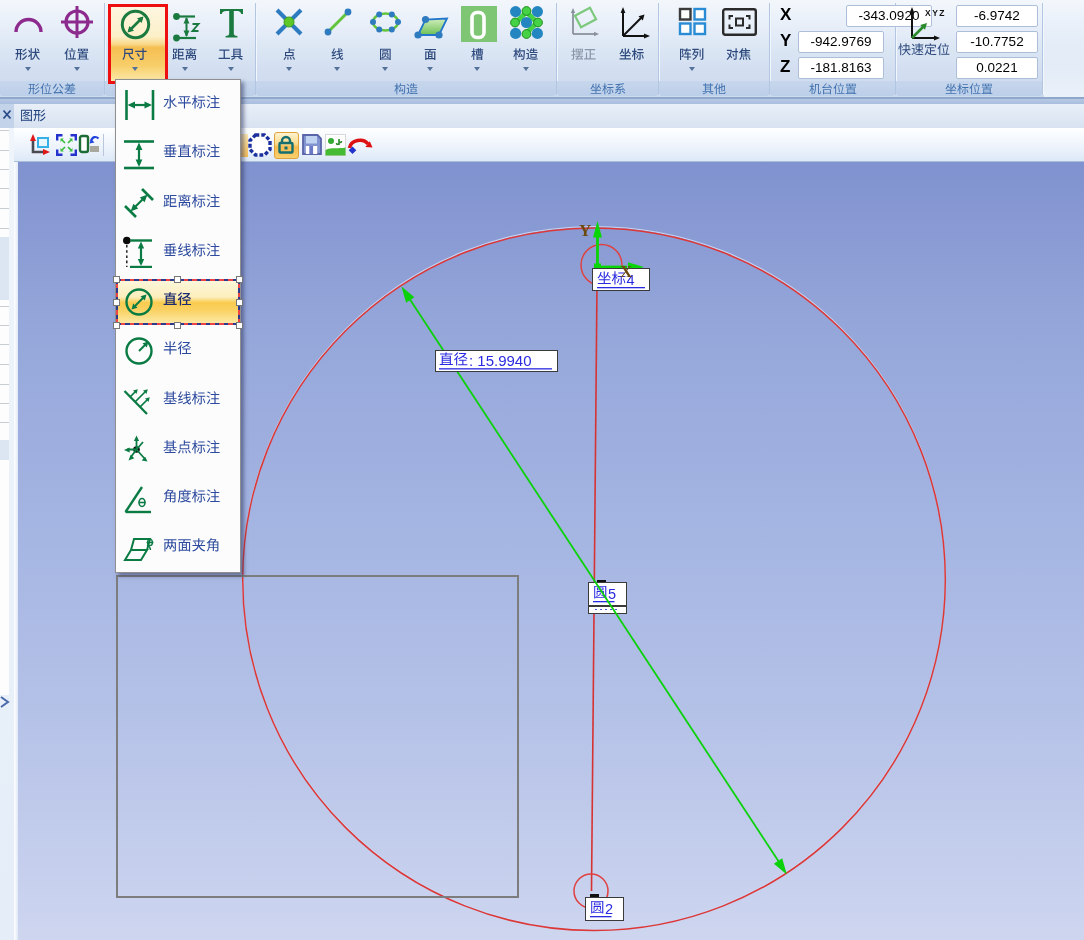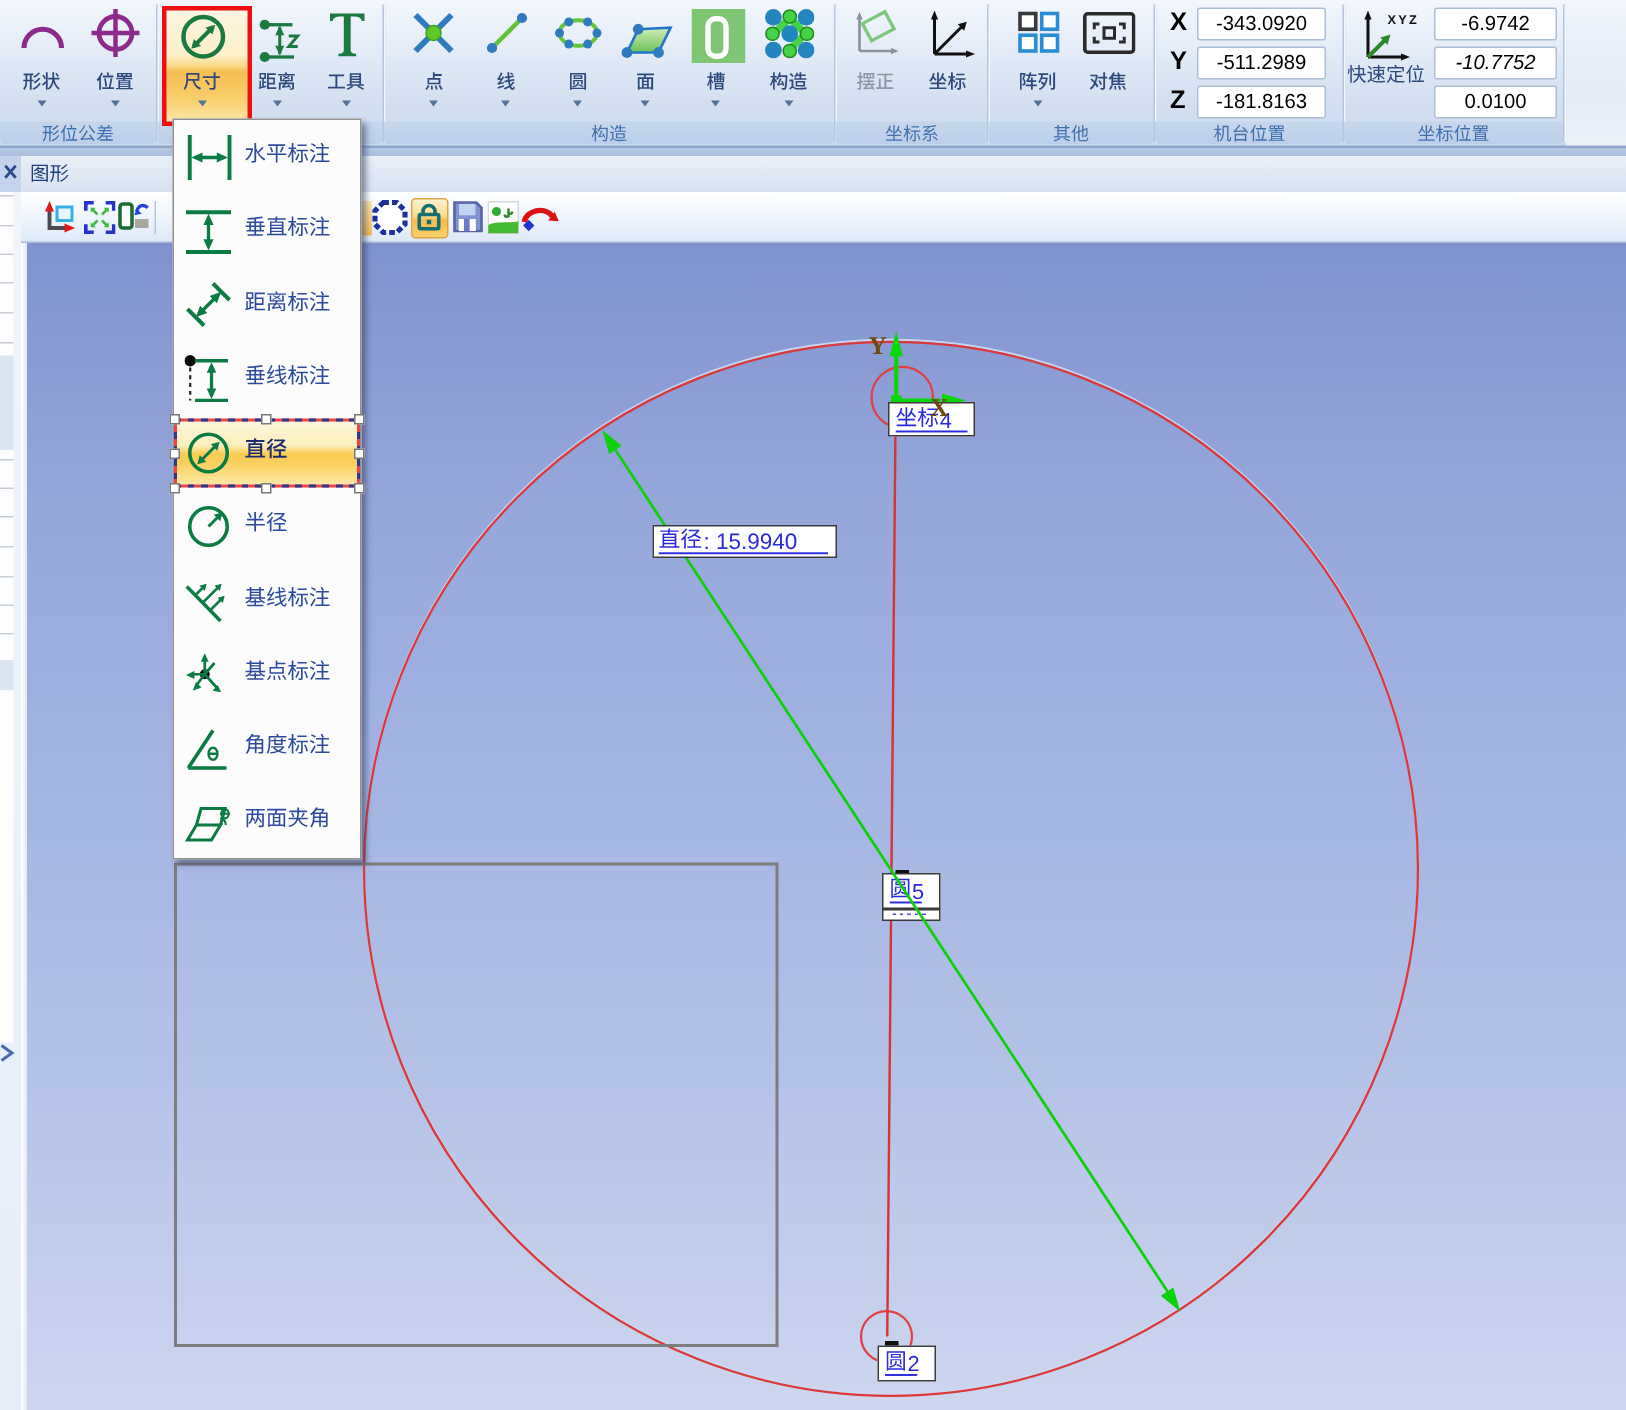--- a/index.html
+++ b/index.html
@@ -216,40 +216,40 @@
 <div class="dd" style="left:688.5px;top:67px;"></div>
 <svg class="abs" style="left:722px;top:8px" width="35" height="28" viewBox="0 0 35 28">
     <rect x="1.2" y="1.2" width="32.6" height="25.6" rx="2" fill="none" stroke="#2a2a2a" stroke-width="2.4"></rect>
     <path d="M11 8 h-3.5 v3.5 M24 8 h3.5 v3.5 M11 20 h-3.5 v-3.5 M24 20 h3.5 v-3.5" fill="none" stroke="#2a2a2a" stroke-width="2"></path>
     <rect x="14" y="10.5" width="7" height="7" fill="none" stroke="#2a2a2a" stroke-width="2"></rect>
   </svg>
 <svg style="position:absolute;left:726.4px;top:47.5px;" width="27" height="16" viewBox="0 0 27 16">
     <path d="M6.2 5.9C6.8 6.8 7.3 8 7.5 8.7L8.6 8.2C8.4 7.4 7.8 6.3 7.2 5.5ZM1 5.2C1.8 5.9 2.5 6.6 3.3 7.4C2.6 9 1.6 10.2 0.5 10.9C0.8 11.1 1.1 11.6 1.3 11.9C2.5 11 3.4 9.9 4.1 8.5C4.7 9.1 5.1 9.8 5.4 10.3L6.3 9.4C6 8.8 5.4 8 4.7 7.2C5.3 5.7 5.6 4 5.9 2L5.1 1.8L4.9 1.8H0.9V2.9H4.6C4.4 4.1 4.1 5.2 3.8 6.2C3.1 5.6 2.5 5 1.8 4.4ZM9.5 0.2V3.1H6.1V4.3H9.5V10.3C9.5 10.6 9.4 10.6 9.2 10.6C9 10.6 8.3 10.6 7.5 10.6C7.7 11 7.9 11.5 7.9 11.9C9 11.9 9.7 11.8 10.1 11.6C10.5 11.4 10.7 11.1 10.7 10.4V4.3H12.1V3.1H10.7V0.2Z M16.8 9.4C17 10.2 17.1 11.2 17.1 11.8L18.2 11.7C18.2 11.1 18.1 10.1 17.9 9.3ZM19.4 9.4C19.7 10.2 20 11.2 20.1 11.8L21.3 11.6C21.2 10.9 20.9 10 20.5 9.2ZM22 9.3C22.6 10.1 23.2 11.2 23.5 11.9L24.7 11.5C24.4 10.8 23.7 9.8 23.1 9ZM14.6 9C14.3 9.9 13.7 10.9 13.2 11.4L14.3 11.9C14.9 11.3 15.5 10.2 15.8 9.3ZM18.7 0.5C19 0.9 19.2 1.4 19.4 1.9H16.6C16.9 1.4 17.1 1 17.3 0.5L16.1 0.2C15.4 1.8 14.2 3.4 12.9 4.4C13.2 4.6 13.7 5 13.9 5.2C14.2 4.9 14.6 4.6 14.9 4.2V9H16.1V8.6H24.2V7.6H20.4V6.6H23.6V5.7H20.4V4.8H23.5V3.8H20.4V2.9H24.2V1.9H20.6C20.5 1.4 20.1 0.7 19.8 0.1ZM19.2 4.8V5.7H16.1V4.8ZM19.2 3.8H16.1V2.9H19.2ZM19.2 6.6V7.6H16.1V6.6Z" fill="#2e4a7d"></path>
   </svg>
 <div class="abs" style="left:780px;top:5px;width:14px;height:20px;font-size:17px;font-weight:bold;color:#000;line-height:20px;">X</div>
-<div class="vbox" style="left:798px;top:5px;width:84px;">-343.0920</div>
+<div class="vbox" style="left:846px;top:5px;width:84px;">-343.0920</div>
 <div class="abs" style="left:780px;top:31px;width:14px;height:20px;font-size:17px;font-weight:bold;color:#000;line-height:20px;">Y</div>
-<div class="vbox" style="left:798px;top:31px;width:84px;">-511.2989</div>
+<div class="vbox" style="left:798px;top:31px;width:84px;">-942.9769</div>
 <div class="abs" style="left:780px;top:57px;width:14px;height:20px;font-size:17px;font-weight:bold;color:#000;line-height:20px;">Z</div>
 <div class="vbox" style="left:798px;top:57px;width:84px;">-181.8163</div>
 <svg class="abs" style="left:905px;top:5px" width="42" height="38" viewBox="0 0 42 38">
     <line x1="7" y1="33" x2="7" y2="7" stroke="#111" stroke-width="2"></line>
     <path d="M7 2 L4.6 8 L9.4 8 Z" fill="#111"></path>
     <line x1="7" y1="33" x2="30" y2="33" stroke="#111" stroke-width="2"></line>
     <path d="M35 33 L29 30.6 L29 35.4 Z" fill="#111"></path>
     <line x1="7" y1="33" x2="18" y2="22" stroke="#2a8a2a" stroke-width="2.6"></line>
     <path d="M22 18 L15.2 20 L20 24.8 Z" fill="#2a8a2a"></path>
     <text x="20" y="11" font-family="Liberation Sans" font-size="8.5" font-weight="bold" fill="#111" letter-spacing="1.5">XYZ</text>
   </svg>
 <svg style="position:absolute;left:898.0px;top:43px;" width="54" height="16" viewBox="0 0 54 16">
     <path d="M2.2 0.3V12.2H3.2V0.3ZM1 2.8C0.9 3.8 0.7 5.3 0.4 6.1L1.1 6.4C1.5 5.4 1.7 3.9 1.8 2.9ZM3.2 2.7C3.6 3.4 4 4.5 4.2 5.1L4.9 4.7C4.7 4.1 4.3 3.1 3.9 2.4ZM10.5 6.2H8.4C8.5 5.7 8.5 5.1 8.5 4.6V3.2H10.5ZM7.5 0.3V2.3H5V3.2H7.5V4.6C7.5 5.1 7.5 5.7 7.5 6.2H4.3V7.2H7.3C7 8.8 6.1 10.4 3.9 11.5C4.1 11.7 4.4 12.1 4.5 12.3C6.7 11.1 7.7 9.5 8.2 7.8C8.9 9.8 10.1 11.5 12 12.3C12.1 12 12.4 11.6 12.7 11.3C10.8 10.7 9.6 9.1 8.9 7.2H12.5V6.2H11.4V2.3H8.5V0.3Z M13.9 1.3C14.6 2 15.5 2.9 15.9 3.5L16.7 3C16.2 2.4 15.4 1.4 14.6 0.8ZM16.5 4.9H13.6V5.8H15.5V9.9C14.9 10.1 14.2 10.6 13.5 11.3L14.2 12.1C14.8 11.3 15.5 10.6 16 10.6C16.3 10.6 16.7 11 17.3 11.3C18.2 11.8 19.3 12 20.8 12C22 12 24.3 11.9 25.2 11.8C25.2 11.6 25.4 11.1 25.5 10.9C24.2 11 22.3 11.1 20.8 11.1C19.4 11.1 18.3 11 17.5 10.5C17 10.3 16.7 10 16.5 9.9ZM18.6 4.3H20.6V6H18.6ZM21.6 4.3H23.8V6H21.6ZM20.6 0.3V1.6H17.1V2.5H20.6V3.5H17.7V6.8H20.2C19.4 7.9 18.2 8.9 17 9.4C17.2 9.6 17.5 9.9 17.6 10.2C18.7 9.6 19.8 8.6 20.6 7.5V10.5H21.6V7.5C22.7 8.3 23.8 9.3 24.4 9.9L25.1 9.3C24.4 8.6 23 7.6 21.9 6.8H24.7V3.5H21.6V2.5H25.3V1.6H21.6V0.3Z M28.9 6.3C28.6 8.6 27.9 10.5 26.5 11.6C26.7 11.8 27.1 12.1 27.3 12.3C28.1 11.5 28.8 10.5 29.2 9.3C30.4 11.6 32.4 12 35.1 12H38.1C38.2 11.7 38.3 11.3 38.5 11C37.8 11 35.6 11 35.1 11C34.4 11 33.6 11 33 10.9V8.3H36.9V7.3H33V5.2H36.3V4.3H28.7V5.2H32V10.6C30.9 10.2 30.1 9.4 29.6 8.1C29.7 7.5 29.8 7 29.9 6.4ZM31.5 0.4C31.8 0.8 32 1.3 32.1 1.7H27.1V4.6H28V2.7H36.9V4.6H37.9V1.7H33.3C33.1 1.3 32.8 0.7 32.5 0.2Z M43.8 2.6V3.6H50.9V2.6ZM44.7 4.6C45 6.4 45.4 8.8 45.5 10.1L46.5 9.9C46.4 8.5 46 6.2 45.5 4.4ZM46.4 0.4C46.7 1.1 46.9 1.9 47 2.5L48 2.2C47.9 1.6 47.6 0.8 47.3 0.2ZM43.2 10.7V11.7H51.4V10.7H48.7C49.2 9 49.7 6.4 50.1 4.4L49.1 4.3C48.8 6.2 48.3 9 47.8 10.7ZM42.7 0.3C42 2.3 40.8 4.2 39.5 5.5C39.7 5.7 39.9 6.2 40.1 6.5C40.5 6 40.9 5.5 41.3 4.9V12.2H42.3V3.4C42.8 2.5 43.3 1.5 43.6 0.6Z" fill="#2e4a7d"></path>
   </svg>
 <div class="vbox" style="left:956px;top:5px;width:80px;">-6.9742</div>
-<div class="vbox" style="left:956px;top:31px;width:80px;font-style:italic;">-10.7752</div>
-<div class="vbox" style="left:956px;top:57px;width:80px;">0.0100</div>
+<div class="vbox" style="left:956px;top:31px;width:80px;">-10.7752</div>
+<div class="vbox" style="left:956px;top:57px;width:80px;">0.0221</div>
 <div class="abs" style="left:0;top:104px;width:1084px;height:24px;background:linear-gradient(#e8eff8,#d8e2f1);border-bottom:1px solid #c8d6ea;"></div>
 <div class="abs" style="left:0;top:104px;width:14px;height:24px;background:#c3d4ea;"></div>
 <svg class="abs" style="left:2px;top:109px" width="10" height="11" viewBox="0 0 10 11">
     <path d="M1.5 1.5 L8.5 9.5 M8.5 1.5 L1.5 9.5" stroke="#2a4a8a" stroke-width="1.8"></path>
   </svg>
 <svg style="position:absolute;left:20px;top:109px;" width="28" height="16" viewBox="0 0 28 16">
     <path d="M4.9 7.6C5.9 7.8 7.2 8.2 8 8.6L8.4 7.9C7.6 7.6 6.3 7.2 5.3 7ZM3.6 9.2C5.4 9.4 7.6 9.9 8.9 10.4L9.3 9.7C8 9.2 5.8 8.7 4 8.5ZM1.1 0.8V12.2H2V11.7H10.9V12.2H11.9V0.8ZM2 10.8V1.7H10.9V10.8ZM5.4 2C4.7 3 3.6 4.1 2.5 4.7C2.7 4.8 3 5.1 3.2 5.3C3.6 5 4 4.7 4.4 4.4C4.8 4.8 5.3 5.2 5.8 5.5C4.7 6.1 3.4 6.4 2.3 6.7C2.4 6.9 2.6 7.2 2.7 7.5C4 7.2 5.4 6.7 6.6 6C7.7 6.6 8.9 7.1 10.2 7.3C10.3 7.1 10.5 6.8 10.7 6.6C9.6 6.4 8.4 6 7.4 5.6C8.4 4.9 9.2 4.2 9.7 3.3L9.2 3L9 3H5.7C5.9 2.8 6 2.5 6.2 2.3ZM4.9 3.9 5 3.8H8.4C7.9 4.3 7.3 4.7 6.6 5.1C5.9 4.8 5.3 4.3 4.9 3.9Z M24 0.5C23.2 1.5 21.7 2.6 20.5 3.2C20.7 3.4 21 3.7 21.2 3.9C22.5 3.2 23.9 2 24.9 0.8ZM24.4 4.1C23.5 5.2 21.9 6.4 20.6 7C20.8 7.2 21.1 7.5 21.3 7.7C22.7 7 24.3 5.7 25.3 4.4ZM24.7 7.6C23.7 9.2 21.9 10.6 19.9 11.4C20.2 11.6 20.5 12 20.6 12.2C22.6 11.3 24.5 9.7 25.6 7.9ZM18.3 2V5.3H16.2V2ZM13.5 5.3V6.3H15.2C15.2 8.2 14.9 10.1 13.5 11.6C13.7 11.8 14.1 12.1 14.2 12.3C15.8 10.6 16.1 8.4 16.1 6.3H18.3V12.2H19.2V6.3H20.6V5.3H19.2V2H20.4V1.1H13.8V2H15.2V5.3Z" fill="#1c3e7a"></path>
   </svg>
 <div class="abs" style="left:14px;top:128px;width:1070px;height:33px;background:linear-gradient(#feffff 0%,#eef4fc 55%,#dde9f7 100%);border-bottom:1px solid #a9bcd8;"></div>
 <div class="abs" style="left:0;top:128px;width:14px;height:812px;background:linear-gradient(#f0f5fb,#e4edf8);"></div>

